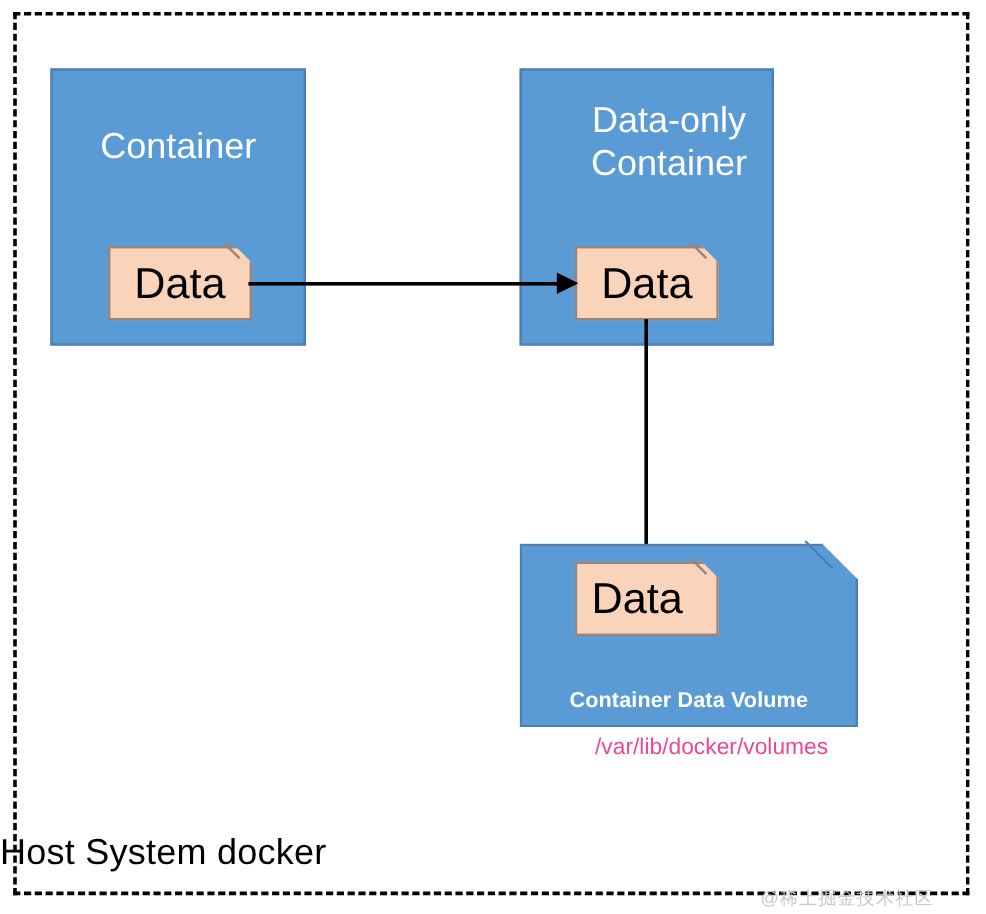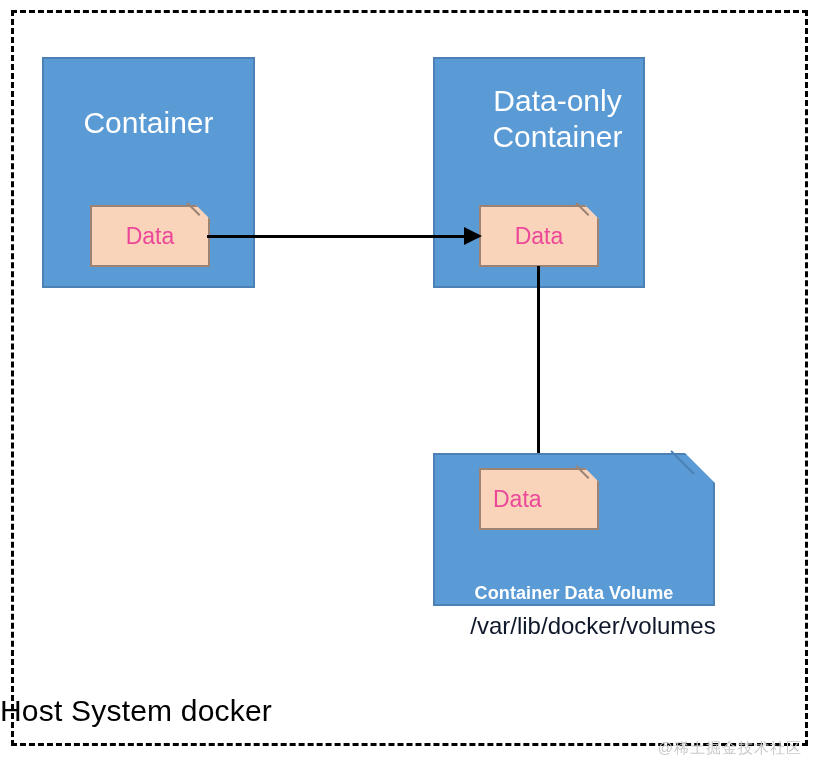--- a/index.html
+++ b/index.html
@@ -125,30 +125,29 @@
     position: absolute;
     left: 0;
     right: 0;
     top: 120px;
     text-align: center;
     color: #ffffff;
     font-size: 18px;
     font-weight: bold;
     letter-spacing: 0.1px;
     white-space: nowrap;
-    margin-top: 10px;
   }
   .volume-path {
     position: absolute;
     left: 433px;
     top: 612px;
     width: 320px;
     text-align: center;
-    font-size: 24px;
-    color: #0f172a;
+    font-size: 19px;
+    color: #ec4899;
     white-space: nowrap;
   }
 
   
   .data-note {
     position: absolute;
   }
   .data-note .note-shape {
     position: absolute;
     inset: 0;
@@ -170,22 +169,22 @@
     transform: rotate(45deg) scaleX(1.05);
     pointer-events: none;
   }
   .data-note .note-text {
     position: absolute;
     left: 0;
     right: 0;
     top: 50%;
     transform: translateY(-50%);
     text-align: center;
-    color: #ec4899;
-    font-size: 23px;
+    color: #000000;
+    font-size: 36px;
     line-height: 1;
     white-space: nowrap;
   }
 
   #data-note-app   { left: 90px;  top: 205px; width: 120px; height: 62px; }
   #data-note-only  { left: 479px; top: 205px; width: 120px; height: 62px; }
   #data-note-vol   { left: 479px; top: 468px; width: 120px; height: 62px; }
   #data-note-vol .note-text { text-align: left; padding-left: 14px; }
 
   
@@ -222,21 +221,21 @@
     width: 0;
     height: 0;
     border-left: 9px solid transparent;
     border-right: 9px solid transparent;
     border-top: 18px solid #000000;
   }
 
   
   .watermark {
     position: absolute;
-    right: 6px;
+    right: 30px;
     bottom: 4px;
     font-size: 15px;
     color: #c9c9c9;
     letter-spacing: 1px;
     white-space: nowrap;
     margin-top: 24px;
   }
 </style>
 </head>
 <body>

